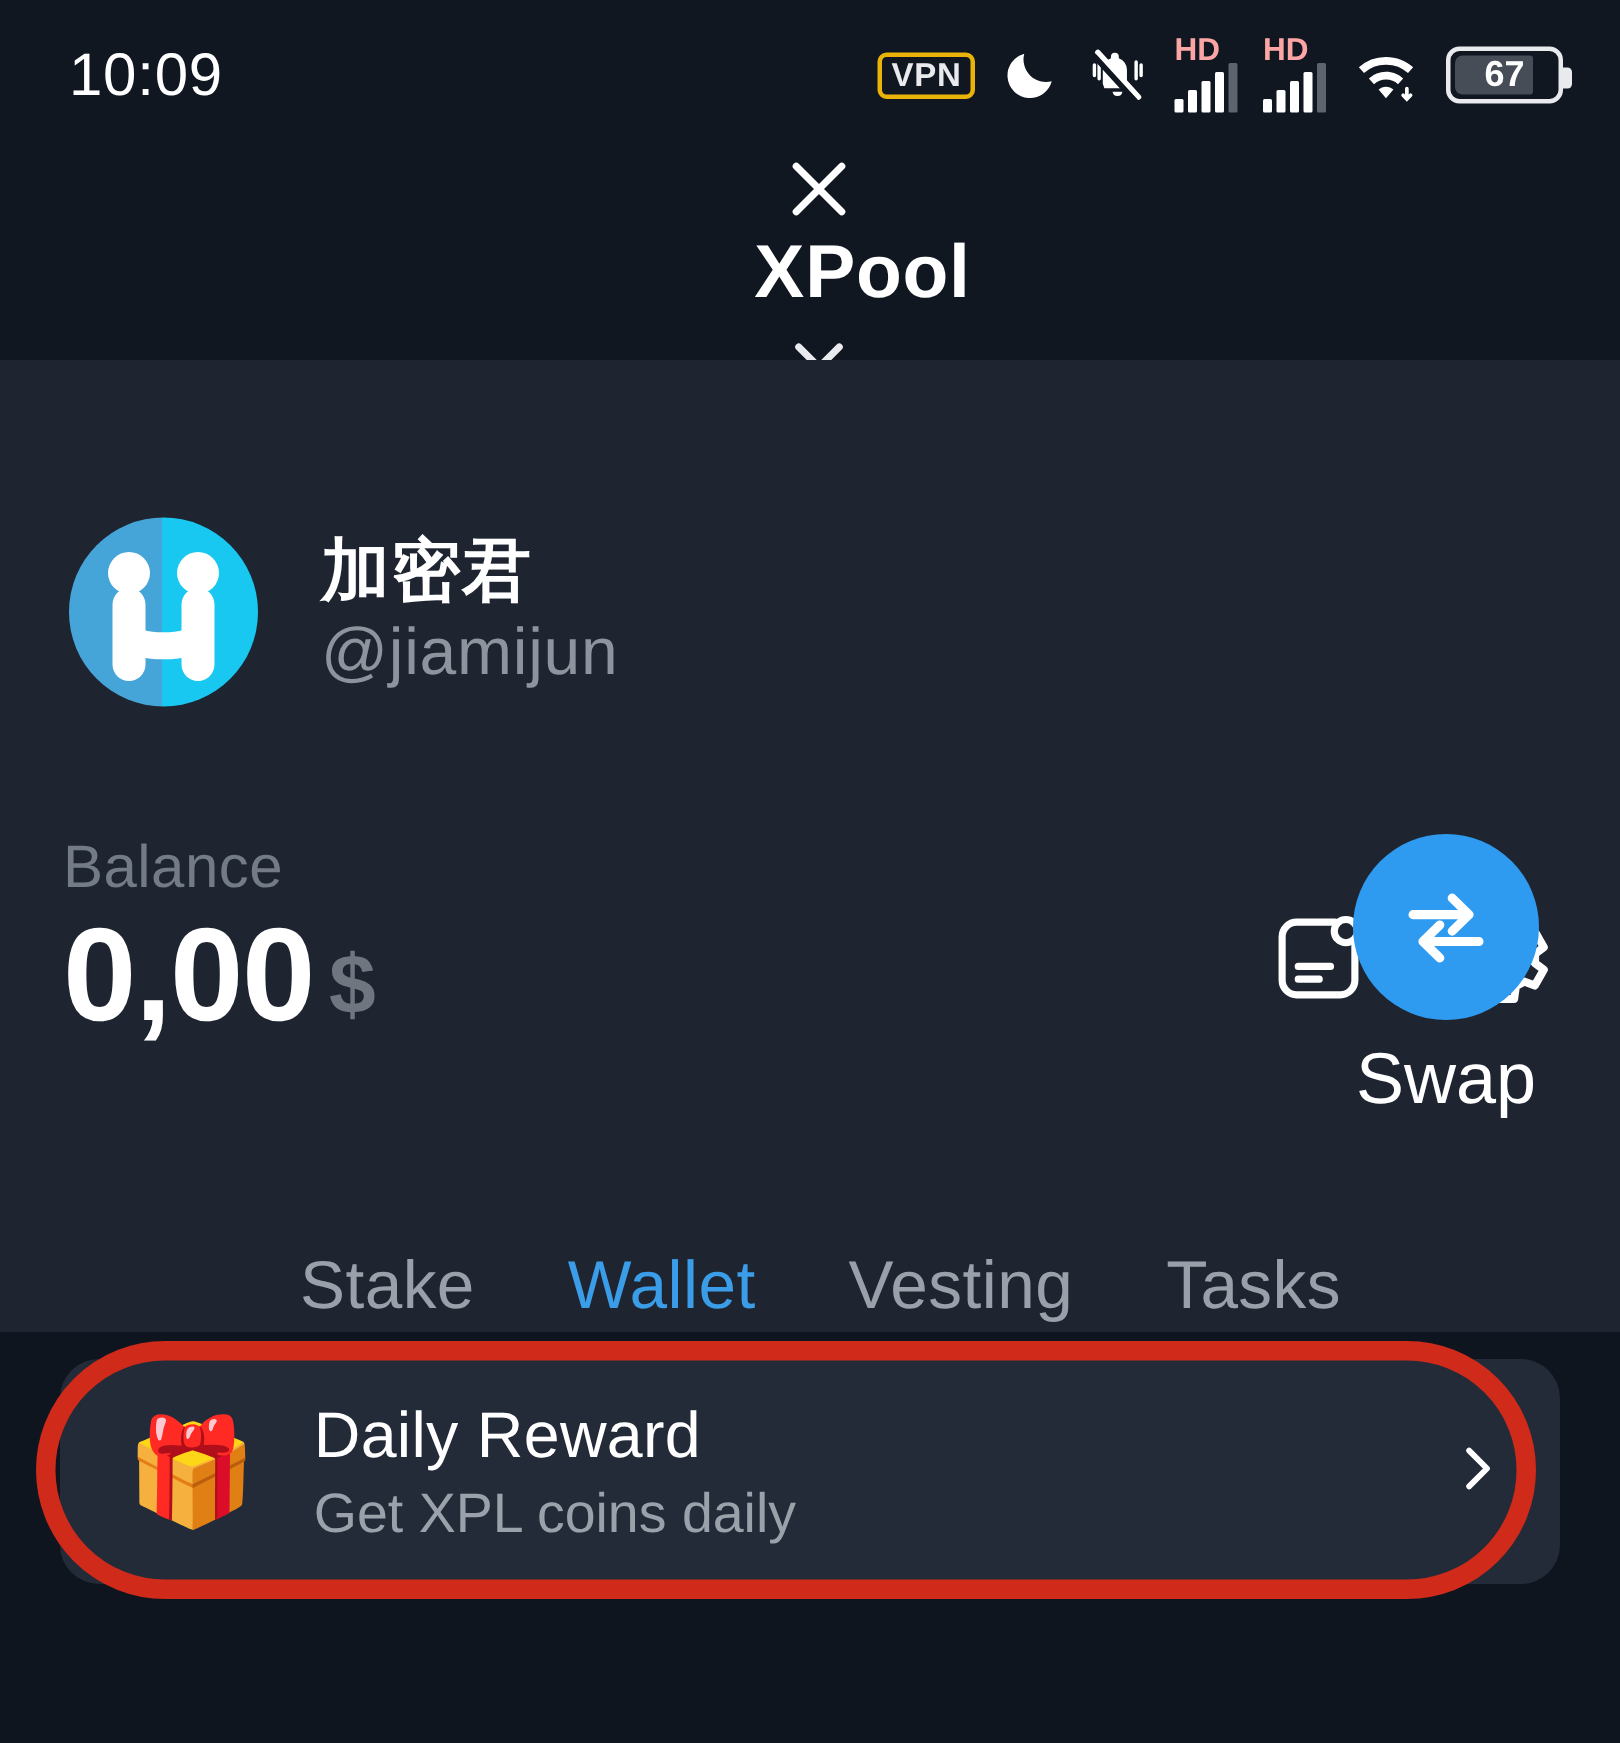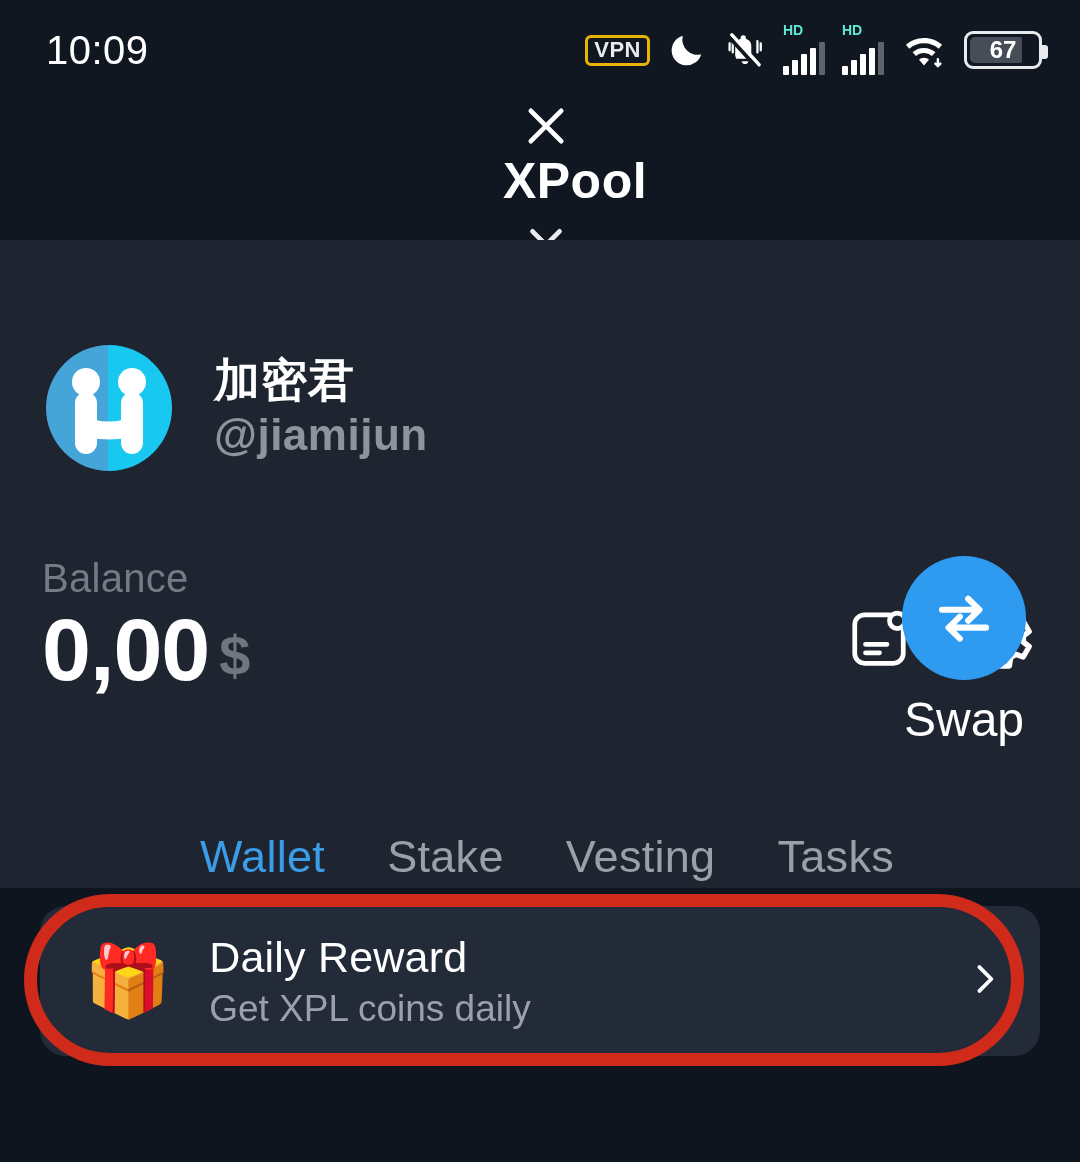--- a/index.html
+++ b/index.html
@@ -20,21 +20,21 @@
   }
   .clock{ color:#ffffff; font-size:40px; letter-spacing:0.5px; font-weight:400;}
   .sys-icons{ display:flex; align-items:center; gap:17px; }
   .vpn-badge{
     border:3px solid #eab308; border-radius:6px;
     color:#e8eaee; font-size:22px; font-weight:700; letter-spacing:0.5px;
     padding:1px 6px 2px 6px; line-height:1;
   }
   .icon-wrap{ display:flex; align-items:center; }
   .sig-group{ display:flex; align-items:flex-end; gap:3px; position:relative; padding-top:16px;}
-  .hd-tag{ position:absolute; top:-3px; left:0; font-size:14px; font-weight:700; color:#5eead4; line-height:1;}
+  .hd-tag{ position:absolute; top:-3px; left:0; font-size:21px; font-weight:700; color:#fca5a5; line-height:1;}
   .bars{ display:flex; align-items:flex-end; gap:3px; margin-left:0; }
   .bars i{ display:block; width:6px; background:#ffffff; border-radius:1px; }
   .bars i.b1{height:9px;} .bars i.b2{height:15px;} .bars i.b3{height:21px;}
   .bars i.b4{height:27px;} .bars i.b5{height:33px; background:#5d646e;}
   .battery{
     position:relative; width:78px; height:38px; border:3px solid #e8eaee; border-radius:9px;
     display:flex; align-items:center; justify-content:center;
   }
   .battery:after{
     content:""; position:absolute; right:-9px; top:11px; width:6px; height:14px;
@@ -64,21 +64,21 @@
   }
   .profile{ position:absolute; top:105px; left:46px; display:flex; align-items:center; }
   .avatar{
     width:126px; height:126px; border-radius:50%;
     background:linear-gradient(90deg,#46a5d8 0%, #46a5d8 49%, #18c8f0 49%, #18c8f0 100%);
     position:relative; overflow:hidden; flex:none;
   }
   .avatar svg{ position:absolute; left:0; top:0; }
   .names{ margin-left:42px; }
   .display-name{ color:#ffffff; font-size:46px; font-weight:700; line-height:1.05; letter-spacing:1px;}
-  .handle{ color:#8d949e; font-size:44px; font-weight:700; margin-top:6px; letter-spacing:0.5px;}
+  .handle{ color:#8d949e; font-size:44px; font-weight:400; margin-top:6px; letter-spacing:0.5px;}
 
   .panel-actions{ position:absolute; top:362px; right:42px; display:flex; align-items:center; gap:48px; }
   .panel-actions .act{ width:74px; height:74px; display:flex; align-items:center; justify-content:center;}
 
   .balance-block{ position:absolute; top:316px; left:42px; }
   .balance-label{ color:#737b86; font-size:40px; font-weight:400; letter-spacing:0.3px;}
   .balance-row{ display:flex; align-items:flex-end; margin-top:6px;}
   .balance-value{ color:#ffffff; font-size:88px; font-weight:700; line-height:0.98; letter-spacing:-1px;}
   .balance-cur{ color:#6f7680; font-size:56px; font-weight:700; margin-left:10px; line-height:1.35;}
 
@@ -256,25 +256,25 @@
       <div class="swap-circle">
         <svg width="66" height="66" viewBox="0 0 24 24">
           <path d="M4 9h13M13.5 5 17.6 9 13.5 13" stroke="#ffffff" stroke-width="2.2" fill="none" stroke-linecap="round" stroke-linejoin="round"></path>
           <path d="M20 15.5H7M10.5 11.5 6.4 15.5 10.5 19.5" stroke="#ffffff" stroke-width="2.2" fill="none" stroke-linecap="round" stroke-linejoin="round"></path>
         </svg>
       </div>
       <div class="swap-label">Swap</div>
     </div>
 
     <div class="tabs">
+      <div class="tab">
+        <span>Stake</span>
+      </div>
       <div class="tab active">
         <span>Wallet</span>
-      </div>
-      <div class="tab">
-        <span>Stake</span>
       </div>
       <div class="tab">
         <span>Vesting</span>
       </div>
       <div class="tab">
         <span>Tasks</span>
       </div>
     </div>
   </div>
 

